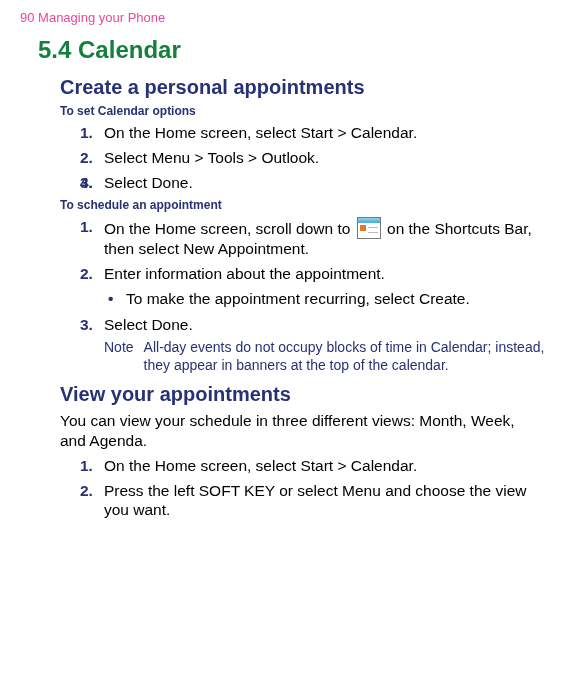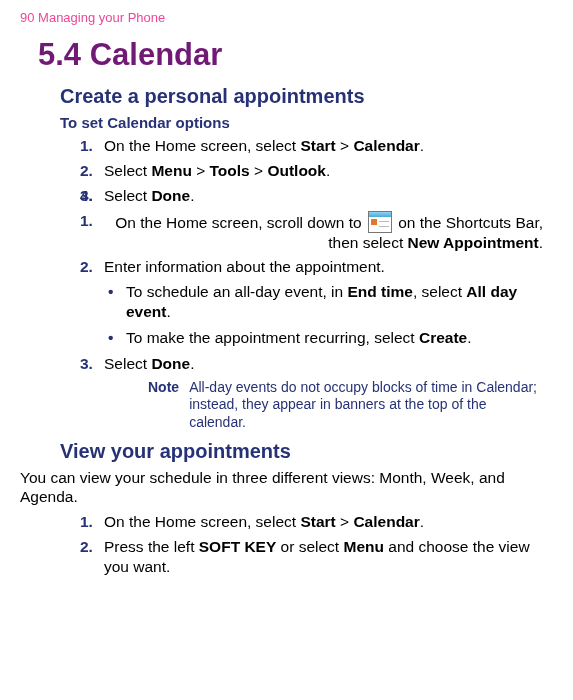--- a/index.html
+++ b/index.html
@@ -14,43 +14,43 @@
   }
   .page {
     padding: 10px 20px 0 20px;
   }
   .running-head {
     color: #ec4899;
     font-size: 13px;
     margin-bottom: 8px;
   }
   .section-title {
-    color: #701a75;
-    font-weight: bold;
-    font-size: 31px;
+    color: #15803d;
+    font-weight: bold;
+    font-size: 24px;
     margin-left: 18px;
     margin-bottom: 10px;
   }
   .intro {
     margin-left: 40px;
     margin-right: 10px;
     margin-bottom: 12px;
   }
   .h2 {
     color: #273276;
     font-weight: bold;
     font-size: 20px;
     margin-left: 40px;
     margin-top: 6px;
     margin-bottom: 3px;
   }
   .h3 {
     color: #273276;
     font-weight: bold;
-    font-size: 15px;
+    font-size: 12px;
     margin-left: 40px;
     margin-top: 2px;
     margin-bottom: 4px;
   }
   ol.numlist {
     list-style: none;
     margin-left: 60px;
     margin-right: 10px;
   }
   ol.numlist > li {
@@ -87,33 +87,33 @@
     display: flex;
     margin-left: 84px;
     margin-right: 8px;
     margin-top: 2px;
     margin-bottom: 8px;
     color: #273276;
     font-size: 14px;
     line-height: 1.25;
   }
   .note-label {
-    font-weight: bold;
+    font-weight: normal;
     flex: 0 0 auto;
     padding-right: 10px;
-    margin-left: 44px;
   }
   .note-body {
     flex: 1 1 auto;
   }
   .para {
+    margin-left: 40px;
     margin-right: 10px;
     margin-bottom: 5px;
   }
-  b { font-weight: bold; }
+  b { font-weight: normal; }
   .cal-icon {
     display: inline-block;
     vertical-align: -5px;
     width: 24px;
     height: 22px;
     border: 1px solid #777;
     background: #fff;
     position: relative;
     margin: 0 2px;
   }
@@ -135,21 +135,20 @@
   .cal-icon .ln1, .cal-icon .ln2 {
     position: absolute;
     left: 10px; right: 2px;
     height: 1px;
     background: #bbb;
   }
   .cal-icon .ln1 { top: 9px; }
   .cal-icon .ln2 { top: 14px; }
   .inline-icon-line {
     display: block;
-    text-align: right;
   }
 </style>
 </head>
 <body>
 
 <div class="page">
 
   <div class="running-head">90  Managing your Phone</div>
 
   <div class="section-title">5.4 Calendar</div>
@@ -176,38 +175,36 @@
       <span class="num">3.</span>
     </li>
     <li>
       <span class="num">4.</span>
       <span>
         <span>Select </span><b>Done</b><span>.</span>
       </span>
     </li>
   </ol>
 
+  <div class="h3">To schedule an appointment</div>
 
   <ol class="numlist">
     <li>
       <span class="num">1.</span>
       <span class="inline-icon-line">
         <span>On the Home screen, scroll down to </span><span class="cal-icon"><span class="sq"></span><span class="ln1"></span><span class="ln2"></span></span><span> on the Shortcuts Bar, then select </span><b>New Appointment</b><span>.</span>
       </span>
     </li>
     <li>
       <span class="num">2.</span>
       <span>Enter information about the appointment.</span>
     </li>
   </ol>
 
   <ul class="bullets">
-    <li>
-      <span>To schedule an all-day event, in </span><b>End time</b><span>, select </span><b>All day event</b><span>.</span>
-    </li>
     <li>
       <span>To make the appointment recurring, select </span><b>Create</b><span>.</span>
     </li>
   </ul>
 
   <ol class="numlist">
     <li>
       <span class="num">3.</span>
       <span>
         <span>Select </span><b>Done</b><span>.</span>

